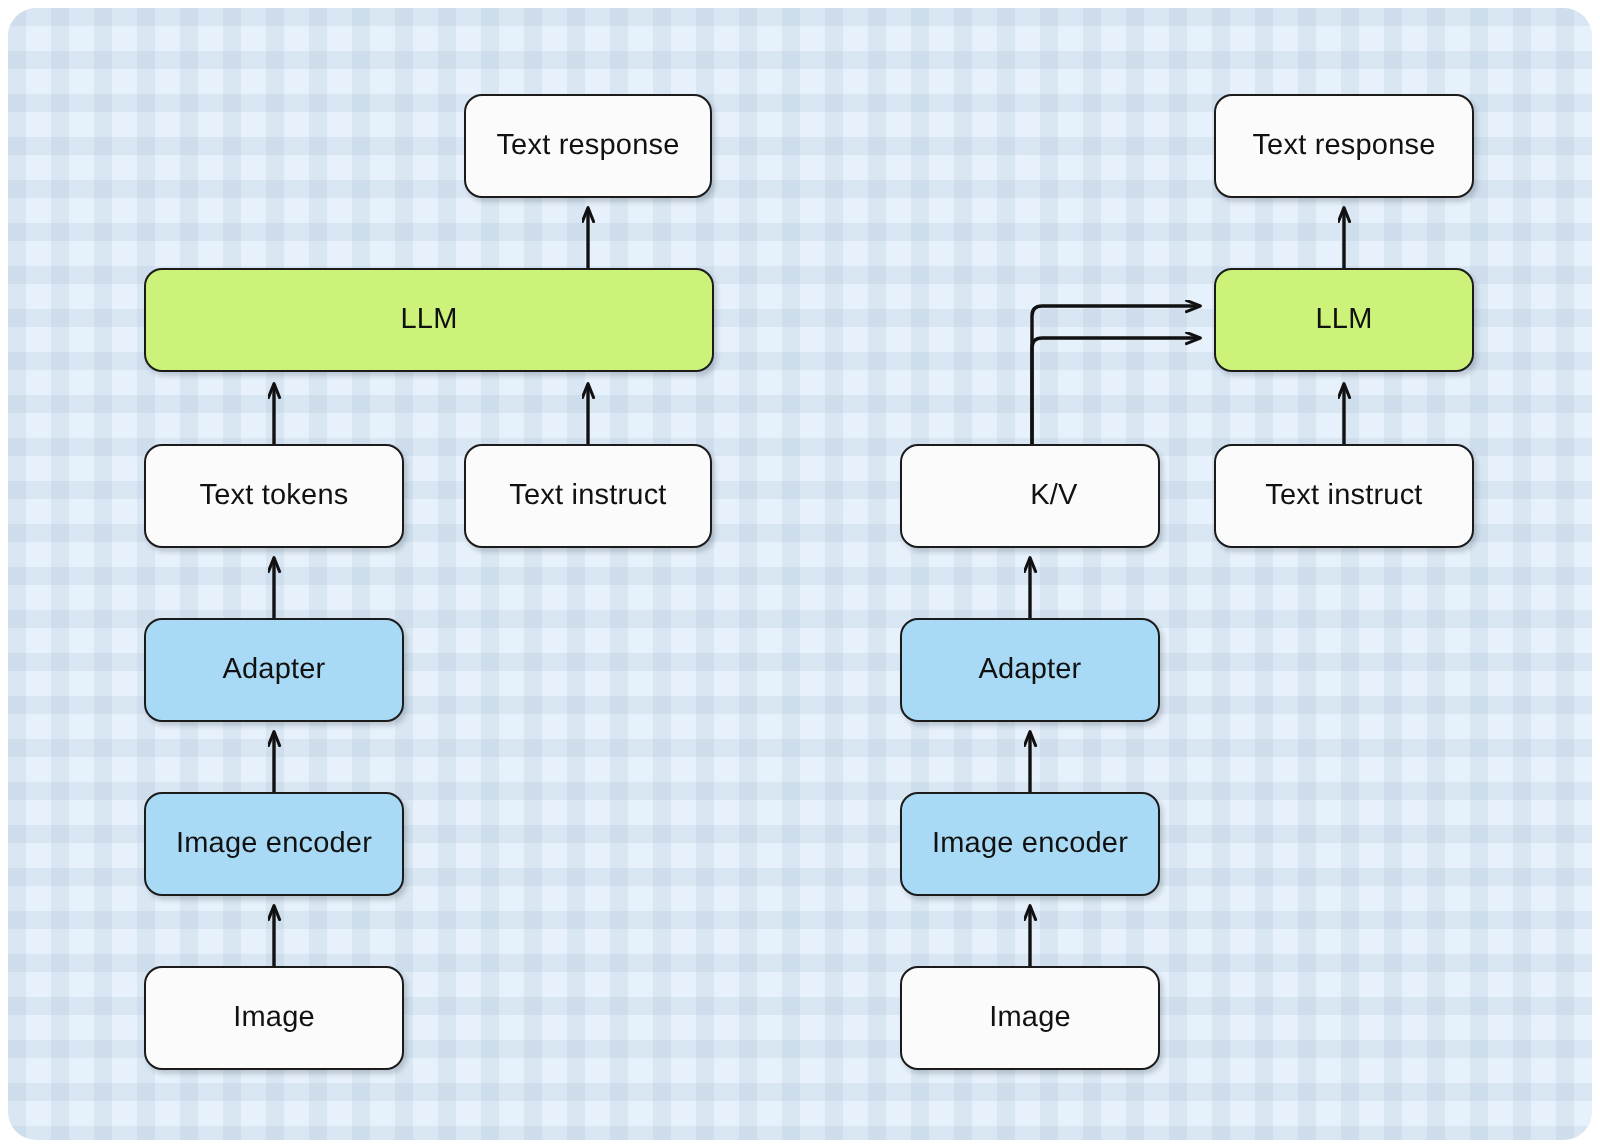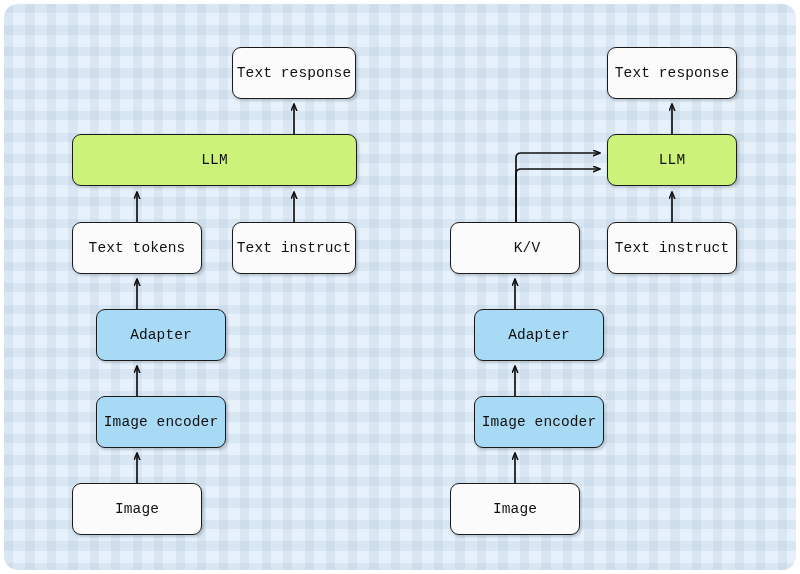--- a/index.html
+++ b/index.html
@@ -6,21 +6,21 @@
   html, body {
     margin: 0;
     padding: 0;
     background: #ffffff;
   }
   #canvas {
     position: relative;
     width: 800px;
     height: 574px;
     overflow: hidden;
-    font-family: Liberation Mono, monospace;
+    font-family: Liberation Sans, sans-serif;
     background-color: #ffffff;
   }
   #board {
     position: absolute;
     left: 4px;
     top: 4px;
     width: 792px;
     height: 566px;
     border-radius: 14px;
     background-color: #e6f1fb;
@@ -49,21 +49,21 @@
     display: flex;
     align-items: center;
     justify-content: center;
     color: #111111;
     font-size: 14.5px;
     letter-spacing: 0.1px;
     white-space: nowrap;
     box-shadow: 1.5px 2px 2.5px rgba(40,55,70,0.22);
   }
   .node.white  { background: #fbfbfb; }
-  .node.blue   { background: #a9daf5; margin-left: 24px; }
+  .node.blue   { background: #a9daf5; }
   .node.green  { background: #ccf279; align-items: center; }
   .edge-label {
     position: absolute;
     color: #111111;
     font-size: 13.5px;
     line-height: 17px;
     text-align: center;
     white-space: pre-line;
   }
 </style>

